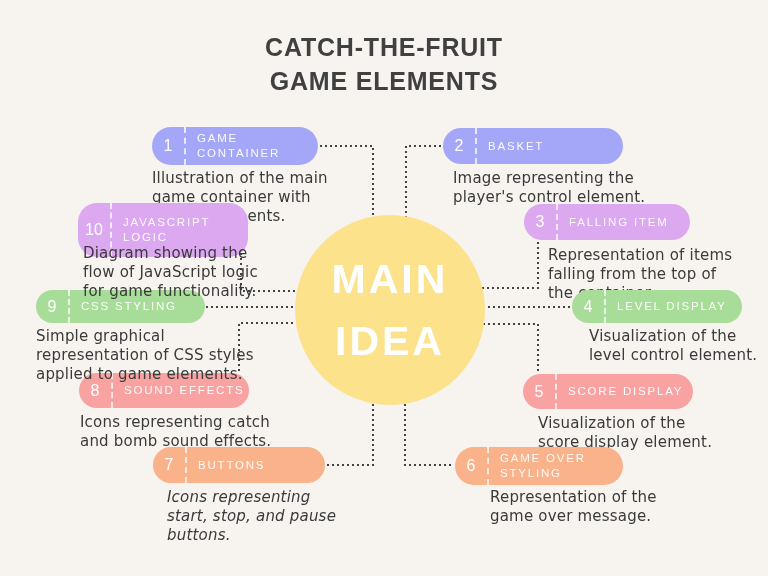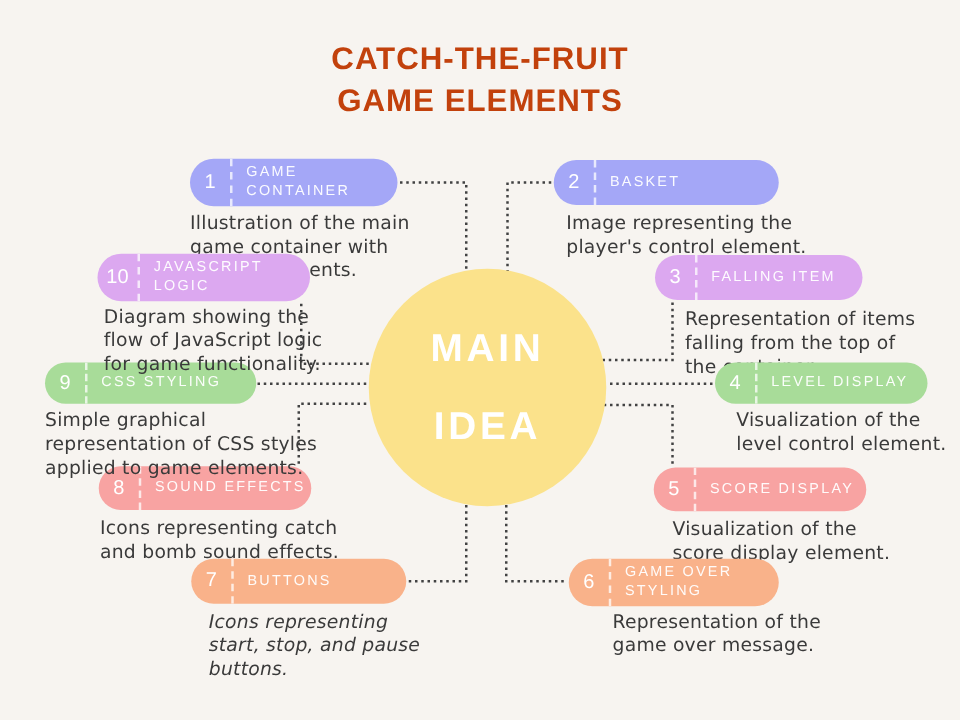--- a/index.html
+++ b/index.html
@@ -15,21 +15,21 @@
     height: 576px;
     background: #f7f4f0;
   }
   .title {
     position: absolute;
     top: 30px; left: 0;
     width: 768px;
     text-align: center;
     font-size: 25px;
     font-weight: 700;
-    color: #c2410c;
+    color: #404040;
     letter-spacing: 0.8px;
     line-height: 34px;
     white-space: pre-line;
   }
   .connectors {
     position: absolute;
     top: 0; left: 0;
     width: 768px; height: 576px;
   }
   .connectors polyline {
@@ -41,21 +41,21 @@
   .circle {
     position: absolute;
     left: 295px; top: 215px;
     width: 190px; height: 190px;
     border-radius: 50%;
     display: flex;
     align-items: center;
     justify-content: center;
     text-align: center;
     color: #ffffff;
-    font-size: 31px;
+    font-size: 41px;
     font-weight: 700;
     letter-spacing: 3px;
     line-height: 62px;
     white-space: pre-line;
   }
   .pill {
     position: absolute;
     border-radius: 19px;
     display: flex;
     align-items: stretch;
@@ -94,21 +94,21 @@
   
   .p1  { left:152px; top:127px; width:166px; height:38px; }
   .p2  { left:443px; top:128px; width:180px; height:36px; }
   .p3  { left:524px; top:204px; width:166px; height:36px; }
   .p4  { left:572px; top:290px; width:170px; height:33px; }
   .p5  { left:523px; top:374px; width:170px; height:35px; }
   .p6  { left:455px; top:447px; width:168px; height:38px; }
   .p7  { left:153px; top:447px; width:172px; height:36px; }
   .p8  { left:79px;  top:373px; width:170px; height:35px; }
   .p9  { left:36px;  top:290px; width:169px; height:33px; }
-  .p10 { left:78px;  top:203px; width:170px; height:38px; }
+  .p10 { left:78px;  top:203px; width:170px; height:54px; }
   
   .d1  { left:152px; top:169px; width:215px; }
   .d2  { left:453px; top:169px; width:205px; }
   .d3  { left:548px; top:246px; width:190px; }
   .d4  { left:589px; top:327px; width:178px; }
   .d5  { left:538px; top:414px; width:185px; }
   .d6  { left:490px; top:488px; width:190px; }
   .d7  { left:167px; top:488px; width:180px;font-style:italic; }
   .d8  { left:80px;  top:413px; width:200px; }
   .d9  { left:36px;  top:327px; width:220px; }

